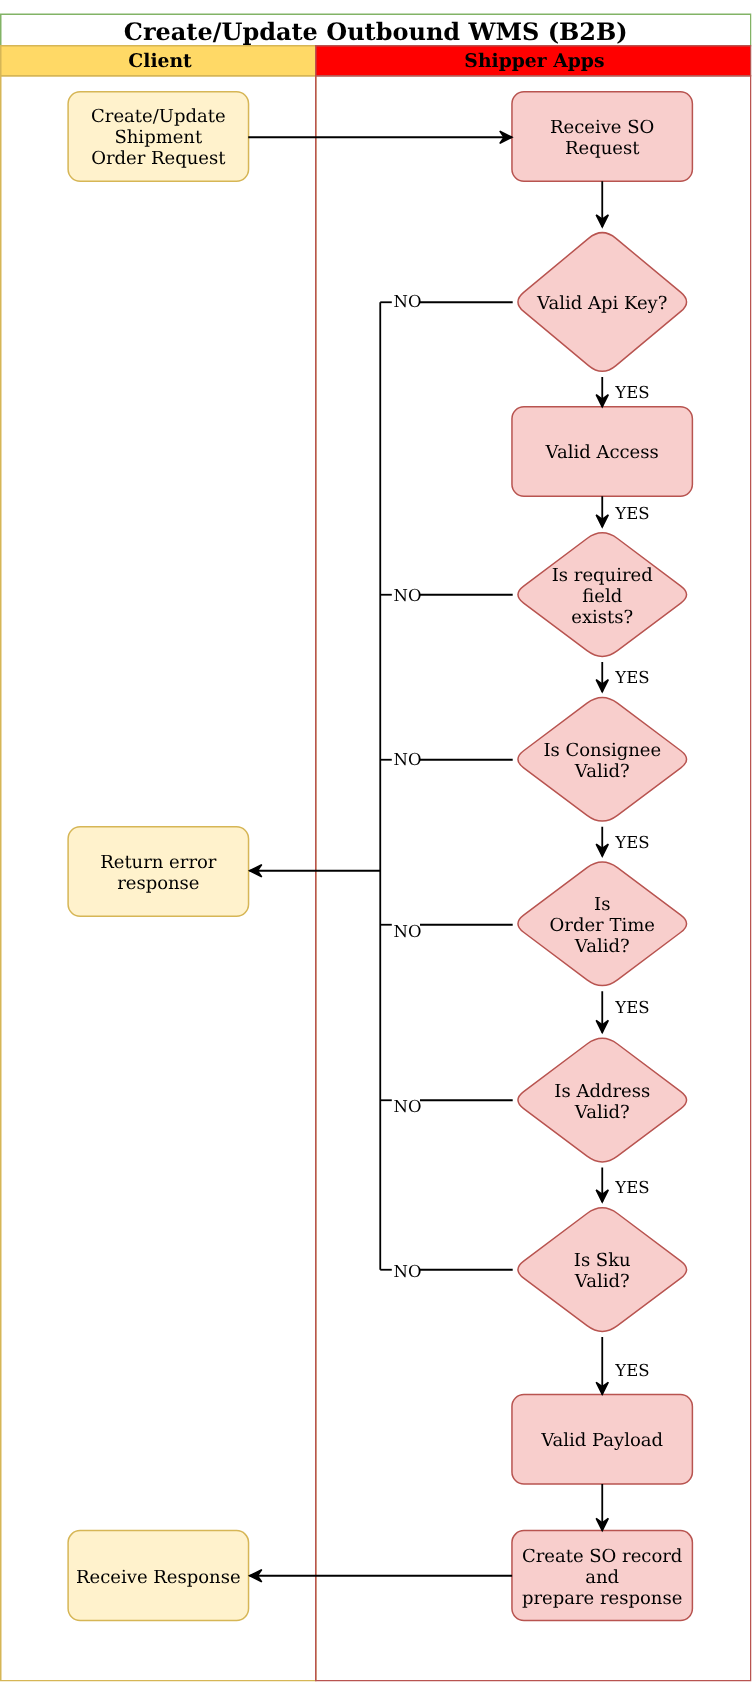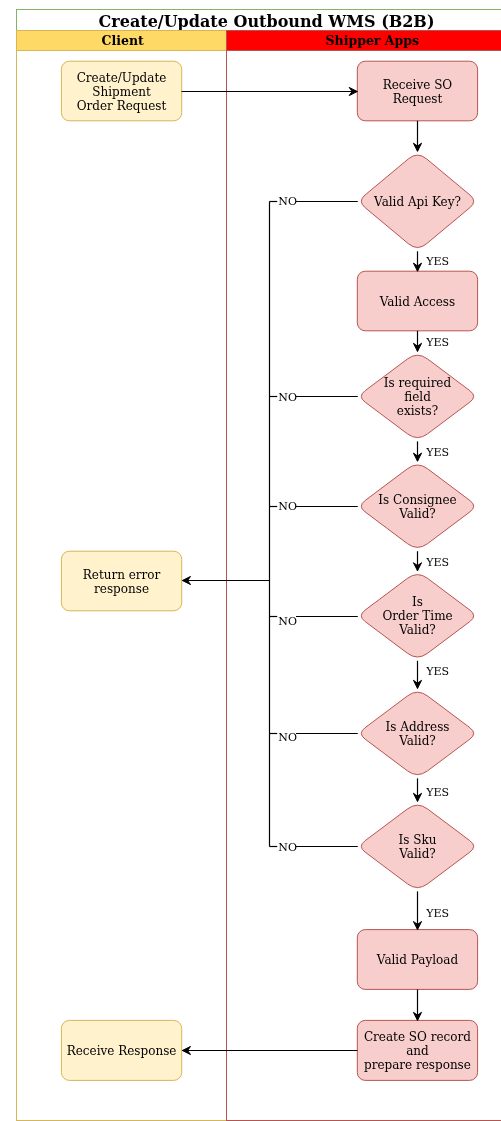--- a/index.html
+++ b/index.html
@@ -1,18 +1,18 @@
 <!DOCTYPE html>
 <html><head>
 <meta charset="utf-8">
 <style>
   html,body{margin:0;padding:0;background:#ffffff;}
   body{width:501px;height:1121px;position:relative;overflow:hidden;
        font-family:"DejaVu Serif",serif;-webkit-font-smoothing:antialiased;}
-  #stage{position:absolute;left:16px;top:0;width:399px;height:1121px;}
+  #stage{position:absolute;left:0;top:0;width:399px;height:1121px;}
   svg{display:block;shape-rendering:geometricPrecision;}
   text{-webkit-font-smoothing:antialiased;}
   .nodetext{font-family:"DejaVu Serif",serif;font-size:12px;fill:#000000;
             text-anchor:middle;dominant-baseline:auto;}
   .edgelabel{font-family:"DejaVu Serif",serif;font-size:11px;fill:#000000;}
   .lanetitle{font-family:"DejaVu Serif",serif;font-size:12.5px;font-weight:bold;
              fill:#000000;text-anchor:middle;}
   .poolttl{font-family:"DejaVu Serif",serif;font-size:16px;font-weight:bold;
            fill:#000000;text-anchor:middle;}
 </style>

